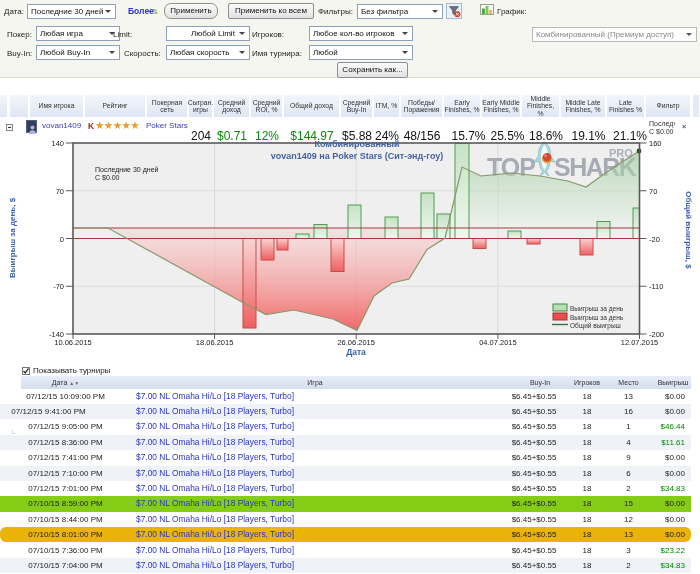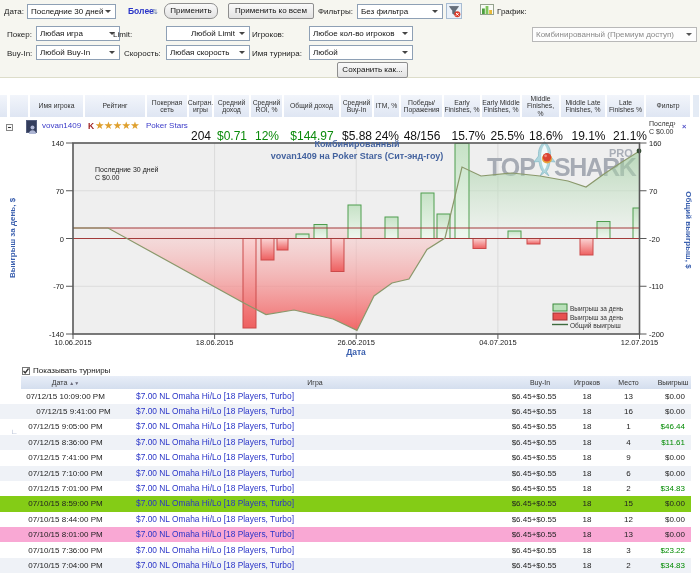--- a/index.html
+++ b/index.html
@@ -254,21 +254,21 @@
 
 <div class="trow" style="top:388.5px;background:#ffffff;">
 <span class="c" style="left:21px;width:89px;color:#222;">07/12/15 10:09:00 PM</span>
 <span style="position:absolute;left:136px;top:0;color:#2a35c8;font-size:8.4px;">$7.00 NL Omaha Hi/Lo [18 Players, Turbo]</span>
 <span class="c" style="left:506px;width:56px;color:#222;">$6.45+$0.55</span>
 <span class="c" style="left:562px;width:50px;color:#222;">18</span>
 <span class="c" style="left:612px;width:33px;color:#222;">13</span>
 <span class="c" style="left:625px;width:60px;text-align:right;color:#222;">$0.00</span>
 </div>
 <div class="trow" style="top:403.9px;background:#eff2f7;">
-<span class="c" style="left:29px;width:89px;color:#222;">07/12/15 9:41:00 PM</span>
+<span class="c" style="left:4px;width:89px;color:#222;">07/12/15 9:41:00 PM</span>
 <span style="position:absolute;left:136px;top:0;color:#2a35c8;font-size:8.4px;">$7.00 NL Omaha Hi/Lo [18 Players, Turbo]</span>
 <span class="c" style="left:506px;width:56px;color:#222;">$6.45+$0.55</span>
 <span class="c" style="left:562px;width:50px;color:#222;">18</span>
 <span class="c" style="left:612px;width:33px;color:#222;">16</span>
 <span class="c" style="left:625px;width:60px;text-align:right;color:#222;">$0.00</span>
 </div>
 <div class="trow" style="top:419.3px;background:#ffffff;">
 <span class="c" style="left:21px;width:89px;color:#222;">07/12/15 9:05:00 PM</span>
 <span style="position:absolute;left:136px;top:0;color:#2a35c8;font-size:8.4px;">$7.00 NL Omaha Hi/Lo [18 Players, Turbo]</span>
 <span class="c" style="left:506px;width:56px;color:#222;">$6.45+$0.55</span>
@@ -317,21 +317,21 @@
 <span class="c" style="left:625px;width:60px;text-align:right;color:#222;">$0.00</span>
 </div>
 <div class="trow" style="top:511.7px;background:#ffffff;">
 <span class="c" style="left:21px;width:89px;color:#222;">07/10/15 8:44:00 PM</span>
 <span style="position:absolute;left:136px;top:0;color:#2a35c8;font-size:8.4px;">$7.00 NL Omaha Hi/Lo [18 Players, Turbo]</span>
 <span class="c" style="left:506px;width:56px;color:#222;">$6.45+$0.55</span>
 <span class="c" style="left:562px;width:50px;color:#222;">18</span>
 <span class="c" style="left:612px;width:33px;color:#222;">12</span>
 <span class="c" style="left:625px;width:60px;text-align:right;color:#222;">$0.00</span>
 </div>
-<div class="trow" style="top:527.1px;background:#f9a8d4;">
+<div class="trow" style="top:527.1px;background:#eab308;border-radius:6px;">
 <span class="c" style="left:21px;width:89px;color:#222;">07/10/15 8:01:00 PM</span>
 <span style="position:absolute;left:136px;top:0;color:#2a35c8;font-size:8.4px;">$7.00 NL Omaha Hi/Lo [18 Players, Turbo]</span>
 <span class="c" style="left:506px;width:56px;color:#222;">$6.45+$0.55</span>
 <span class="c" style="left:562px;width:50px;color:#222;">18</span>
 <span class="c" style="left:612px;width:33px;color:#222;">13</span>
 <span class="c" style="left:625px;width:60px;text-align:right;color:#222;">$0.00</span>
 </div>
 <div class="trow" style="top:542.5px;background:#ffffff;">
 <span class="c" style="left:21px;width:89px;color:#222;">07/10/15 7:36:00 PM</span>
 <span style="position:absolute;left:136px;top:0;color:#2a35c8;font-size:8.4px;">$7.00 NL Omaha Hi/Lo [18 Players, Turbo]</span>

